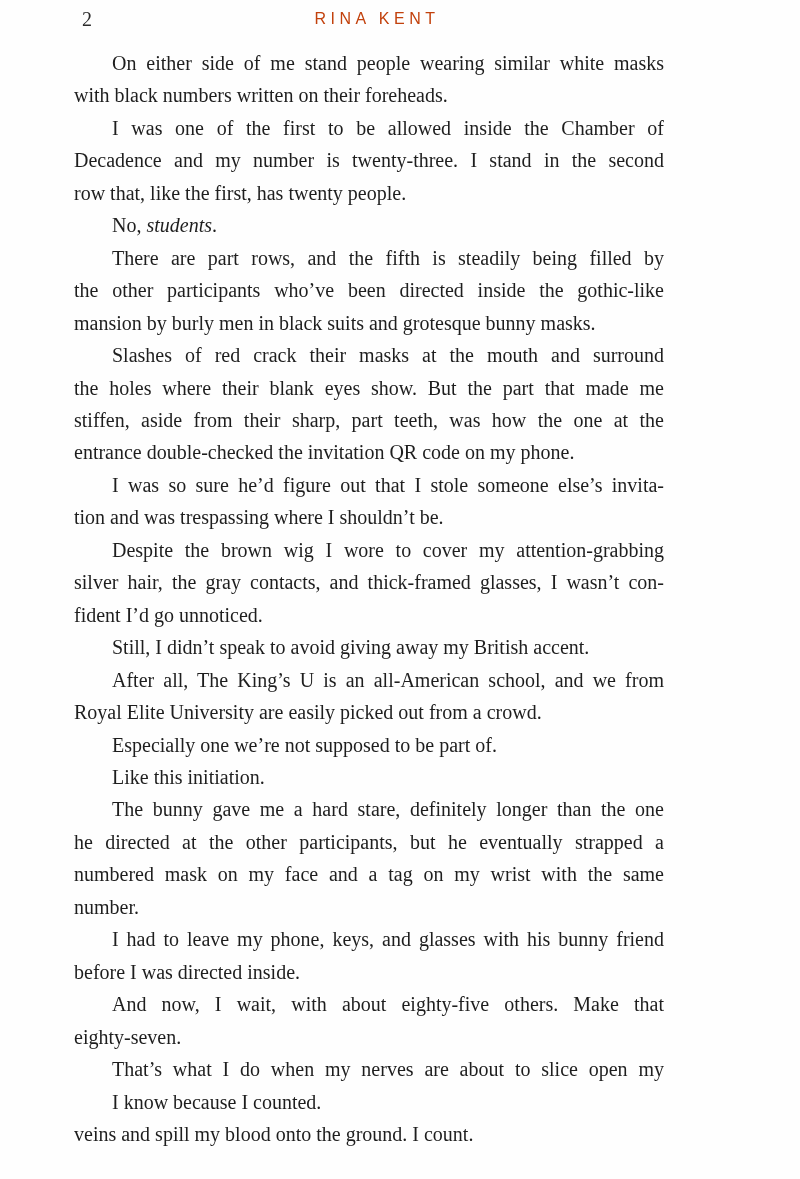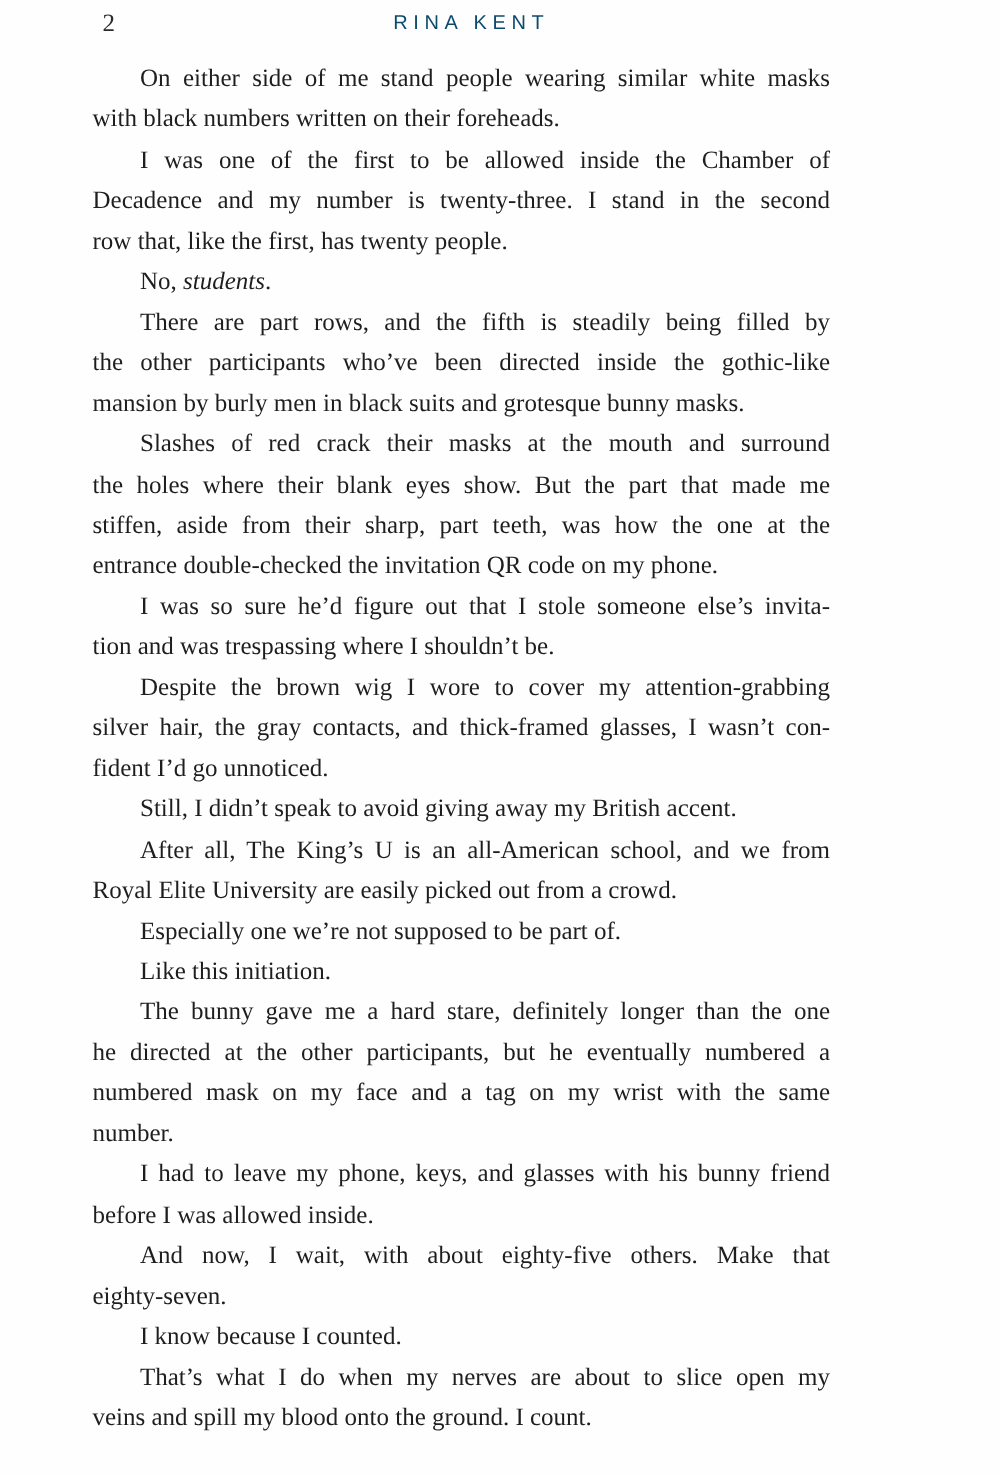--- a/index.html
+++ b/index.html
@@ -33,21 +33,21 @@
   .running-head {
     position: absolute;
     left: 0;
     right: 0;
     top: 2px;
     text-align: center;
     font-family: "Liberation Sans", sans-serif;
     font-size: 16px;
     font-weight: 400;
     letter-spacing: 4.5px;
-    color: #0c4a6e;
+    color: #c2410c;
   }
   .page-body {
     position: absolute;
     top: 47px;
     left: 74px;
     width: 590px;
     font-size: 20px;
     line-height: 32.45px;
   }
   .line {
@@ -90,24 +90,24 @@
       <div class="line last"><span>tion and was trespassing where I shouldn’t be.</span></div>
       <div class="line indent"><span>Despite the brown wig I wore to cover my attention-grabbing</span></div>
       <div class="line"><span>silver hair, the gray contacts, and thick-framed glasses, I wasn’t con-</span></div>
       <div class="line last"><span>fident I’d go unnoticed.</span></div>
       <div class="line indent last"><span>Still, I didn’t speak to avoid giving away my British accent.</span></div>
       <div class="line indent"><span>After all, The King’s U is an all-American school, and we from</span></div>
       <div class="line last"><span>Royal Elite University are easily picked out from a crowd.</span></div>
       <div class="line indent last"><span>Especially one we’re not supposed to be part of.</span></div>
       <div class="line indent last"><span>Like this initiation.</span></div>
       <div class="line indent"><span>The bunny gave me a hard stare, definitely longer than the one</span></div>
-      <div class="line"><span>he directed at the other participants, but he eventually numbered a</span></div>
+      <div class="line"><span>he directed at the other participants, but he eventually strapped a</span></div>
       <div class="line"><span>numbered mask on my face and a tag on my wrist with the same</span></div>
       <div class="line last"><span>number.</span></div>
       <div class="line indent"><span>I had to leave my phone, keys, and glasses with his bunny friend</span></div>
-      <div class="line last"><span>before I was allowed inside.</span></div>
+      <div class="line last"><span>before I was directed inside.</span></div>
       <div class="line indent"><span>And now, I wait, with about eighty-five others. Make that</span></div>
       <div class="line last"><span>eighty-seven.</span></div>
+      <div class="line indent"><span>That’s what I do when my nerves are about to slice open my</span></div>
       <div class="line indent last"><span>I know because I counted.</span></div>
-      <div class="line indent"><span>That’s what I do when my nerves are about to slice open my</span></div>
       <div class="line last"><span>veins and spill my blood onto the ground. I count.</span></div>
     </div>
 </div>
 
 </body></html>

